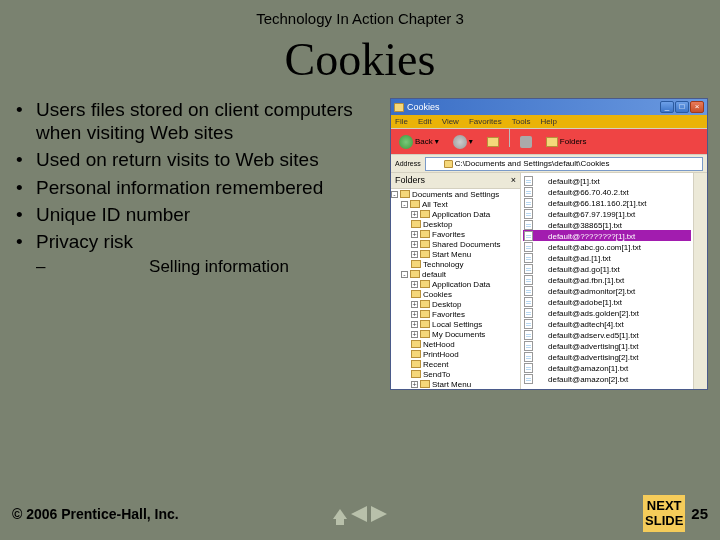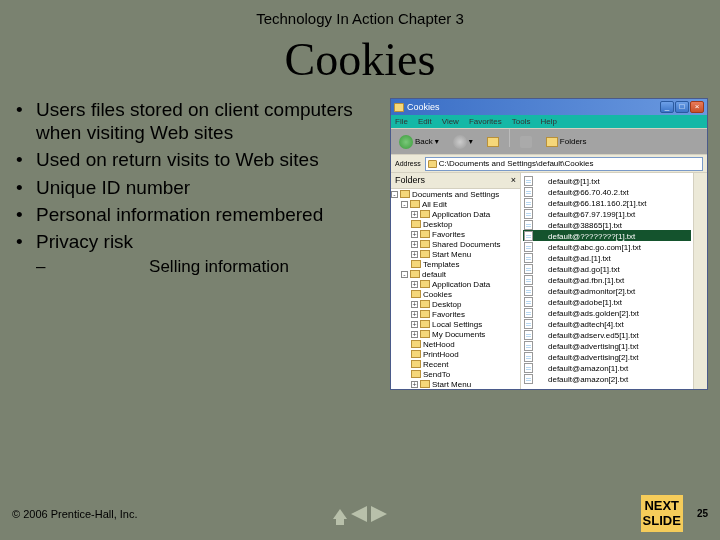--- a/index.html
+++ b/index.html
@@ -94,32 +94,32 @@
     border: 1px solid #2a5aa0;
     color: #fff;
     font-size: 8px;
     text-align: center;
     line-height: 10px;
     border-radius: 2px;
   }
   .win-btn.close { background: linear-gradient(#e87a5a, #c8502a); border-color: #a03a1a; }
   .win-menubar {
     height: 14px;
-    background: #14b8a6;
+    background: #eab308;
     display: flex;
     align-items: center;
     padding: 0 4px;
     gap: 10px;
     font-size: 8px;
     color: #333;
     border-bottom: 1px solid #d4d0c0;
   }
   .win-toolbar {
     height: 26px;
-    background: #a3a3a3;
+    background: #ef4444;
     display: flex;
     padding: 0 4px;
     gap: 6px;
     border-bottom: 1px solid #d4d0c0;
   }
   .tb-btn {
     display: flex;
     align-items: center;
     gap: 2px;
     font-size: 8px;
@@ -141,21 +141,21 @@
     padding: 0 4px;
     gap: 4px;
     border-bottom: 1px solid #d4d0c0;
   }
   .addr-input {
     flex: 1;
     background: #fff;
     border: 1px solid #7a9ac8;
     height: 14px;
     font-size: 8px;
-    padding: 0 2px;
+    padding: 0 18px;
     display: flex;
     align-items: center;
   }
   .win-body {
     display: flex;
     height: calc(100% - 74px);
   }
   .folders-pane {
     width: 130px;
     background: #fff;
@@ -208,21 +208,21 @@
   }
   .file-item {
     display: flex;
     align-items: flex-end;
     gap: 15px;
     font-size: 8px;
     padding: 0.5px 1px;
     white-space: nowrap;
   }
   .file-item.selected {
-    background: #14532d;
+    background: #a21caf;
     color: #fff;
   }
   .file-icon {
     width: 9px; height: 10px;
     background: #fff;
     border: 1px solid #999;
     flex-shrink: 0;
     position: relative;
   }
   .file-icon::after {
@@ -241,22 +241,23 @@
   .footer {
     position: absolute;
     bottom: 8px;
     left: 12px;
     right: 12px;
     display: flex;
     align-items: center;
     justify-content: space-between;
   }
   .copyright {
-    font-size: 11px;
+    font-size: 14px;
     font-family: Arial, sans-serif;
+    font-weight: bold;
   }
   .nav-arrows {
     display: flex;
     gap: 4px;
     align-items: center;
     position: absolute;
     left: 50%;
     transform: translateX(-50%);
   }
   .home-icon {
@@ -283,39 +284,39 @@
   .next-slide {
     background: #f5cc5a;
     padding: 4px 2px;
     font-size: 13px;
     font-weight: bold;
     text-align: center;
     line-height: 1.1;
     font-family: Arial, sans-serif;
   }
   .page-num {
-    font-size: 10px;
+    font-size: 15px;
     font-weight: bold;
-    margin-left: 14px;
+    margin-left: 6px;
   }
   .right-group { display:flex; align-items:center; }
 </style>
 </head>
 <body>
 
 <div class="header-text">Technology In Action Chapter 3</div>
 <div class="slide-title">Cookies</div>
 
 <div class="content-row">
   <div class="bullets">
     <ul class="main">
       <li>Users files stored on client computers when visiting Web sites</li>
       <li>Used on return visits to Web sites</li>
+      <li>Personal information remembered</li>
       <li>Unique ID number</li>
-      <li>Personal information remembered</li>
       <li>Privacy risk</li>
     </ul>
     <ul class="sub">
       <li>Selling information</li>
     </ul>
   </div>
 
   <div class="screenshot">
     <div class="win-titlebar">
       <div class="folder-mini"></div>
@@ -371,21 +372,21 @@
         </div>
         <div class="tree">
           <div class="tree-item">
               <div class="box">-</div>
               <div class="folder-icon"></div>
               <span>Documents and Settings</span>
             </div>
           <div class="tree-item i1">
               <div class="box">-</div>
               <div class="folder-icon"></div>
-              <span>All Edit</span>
+              <span>All Text</span>
             </div>
           <div class="tree-item i2">
               <div class="box">+</div>
               <div class="folder-icon"></div>
               <span>Application Data</span>
             </div>
           <div class="tree-item i2">
               <div class="folder-icon"></div>
               <span>Desktop</span>
             </div>
@@ -399,21 +400,21 @@
               <div class="folder-icon"></div>
               <span>Shared Documents</span>
             </div>
           <div class="tree-item i2">
               <div class="box">+</div>
               <div class="folder-icon"></div>
               <span>Start Menu</span>
             </div>
           <div class="tree-item i2">
               <div class="folder-icon"></div>
-              <span>Templates</span>
+              <span>Technology</span>
             </div>
           <div class="tree-item i1">
               <div class="box">-</div>
               <div class="folder-icon"></div>
               <span>default</span>
             </div>
           <div class="tree-item i2">
               <div class="box">+</div>
               <div class="folder-icon"></div>
               <span>Application Data</span>

